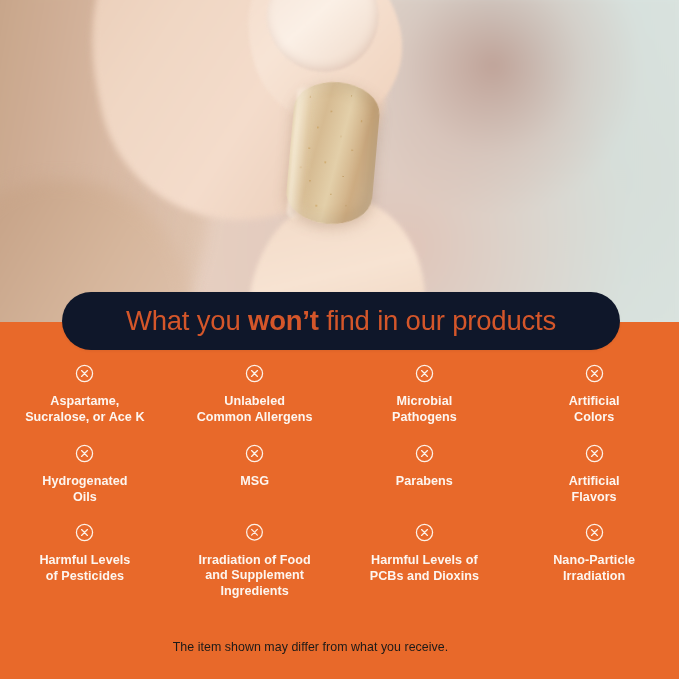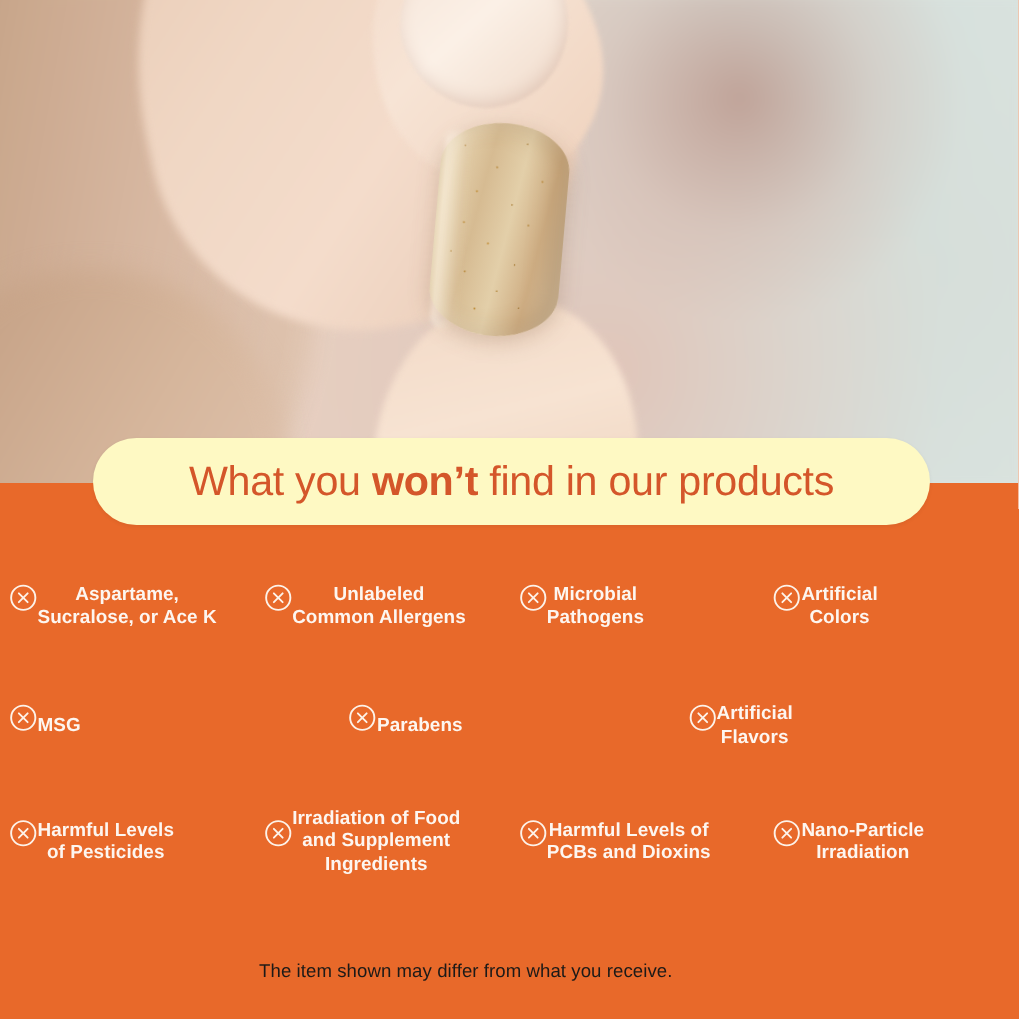--- a/index.html
+++ b/index.html
@@ -131,21 +131,21 @@
     background: linear-gradient(90deg, rgba(255,248,235,0.55) 0%, rgba(226,206,176,0.18) 70%, rgba(226,206,176,0) 100%);
     transform: rotate(5deg);
     filter: blur(1.6px);
   }
 
   
   .headline-pill {
     position: absolute;
     left: 62px; top: 292px;
     width: 558px; height: 58px;
-    background: #fef9c3;
+    background: #0f172a;
     border-radius: 29px;
     display: flex;
     align-items: center;
     justify-content: center;
     box-shadow: 0 1px 3px rgba(0,0,0,0.06);
   }
   .headline {
     font-size: 27.5px;
     color: #D4562A;
     letter-spacing: -0.2px;
@@ -161,20 +161,21 @@
     top: 364px;
     width: 679px;
   }
   .grid-row {
     display: flex;
     width: 679px;
   }
   .grid-cell {
     flex: 1 1 0;
     display: flex;
+    flex-direction: column;
     align-items: center;
     padding: 0 6px;
     box-sizing: border-box;
   }
   .x-icon {
     width: 19px;
     height: 19px;
     display: block;
     margin-bottom: 11px;
   }
@@ -263,20 +264,28 @@
 Colors</div>
       </div>
     </div>
 
     <div class="grid-row row-2">
       <div class="grid-cell">
         <svg class="x-icon" viewBox="0 0 24 24">
             <circle cx="12" cy="12" r="10.2" fill="none" stroke="#FDF2E8" stroke-width="1.6"></circle>
             <path d="M8.3 8.3 L15.7 15.7 M15.7 8.3 L8.3 15.7" stroke="#FDF2E8" stroke-width="1.6" stroke-linecap="round"></path>
           </svg>
+        <div class="cell-label">Hydrogenated
+Oils</div>
+      </div>
+      <div class="grid-cell">
+        <svg class="x-icon" viewBox="0 0 24 24">
+            <circle cx="12" cy="12" r="10.2" fill="none" stroke="#FDF2E8" stroke-width="1.6"></circle>
+            <path d="M8.3 8.3 L15.7 15.7 M15.7 8.3 L8.3 15.7" stroke="#FDF2E8" stroke-width="1.6" stroke-linecap="round"></path>
+          </svg>
         <div class="cell-label">MSG</div>
       </div>
       <div class="grid-cell">
         <svg class="x-icon" viewBox="0 0 24 24">
             <circle cx="12" cy="12" r="10.2" fill="none" stroke="#FDF2E8" stroke-width="1.6"></circle>
             <path d="M8.3 8.3 L15.7 15.7 M15.7 8.3 L8.3 15.7" stroke="#FDF2E8" stroke-width="1.6" stroke-linecap="round"></path>
           </svg>
         <div class="cell-label">Parabens</div>
       </div>
       <div class="grid-cell">

